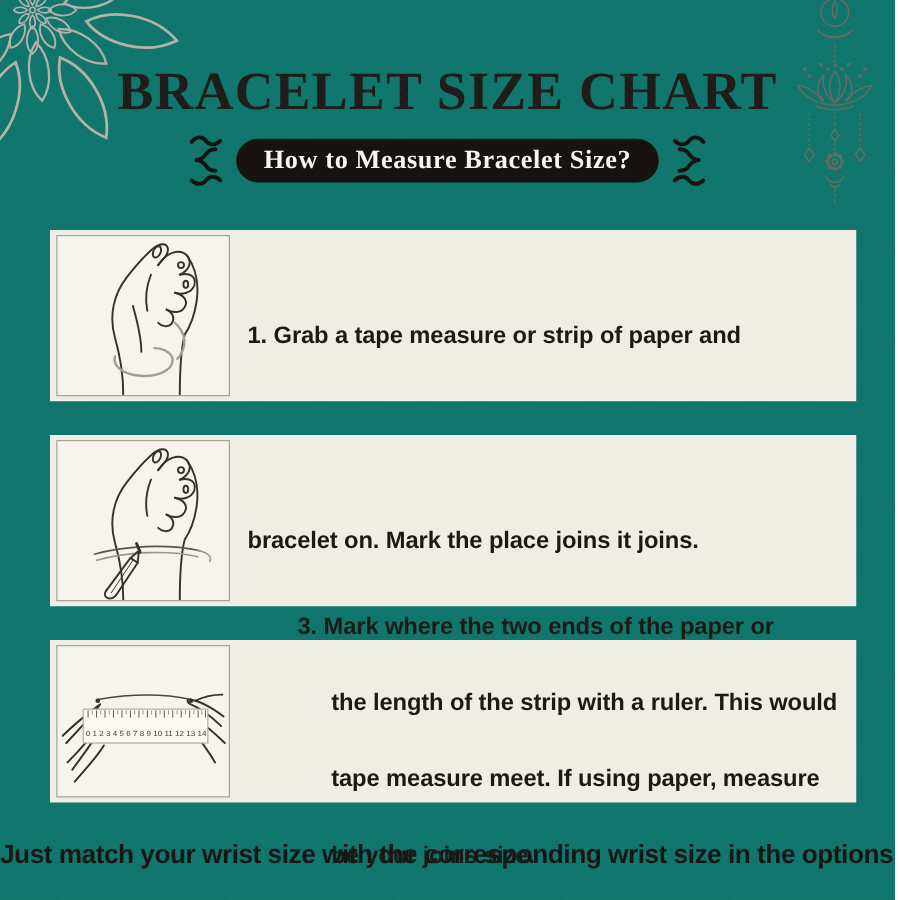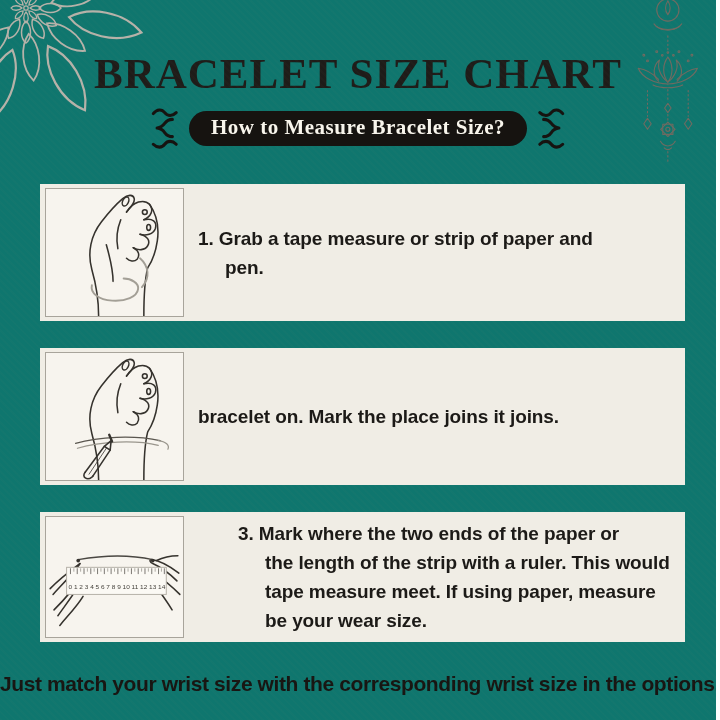--- a/index.html
+++ b/index.html
@@ -48,21 +48,21 @@
     flex:0 0 139px; height:calc(100% - 8px); margin-left:5px;
     background:#f7f4ee; border:1px solid #a8a49b;
     display:flex; align-items:center; justify-content:center;
   }
   .illus svg { width:135px; height:100%; }
   .step-text {
     padding-left:14px; width:478px;
     font-size:19px; line-height:29px; font-weight:600;
     letter-spacing:-0.1px; color:#1c1a17;
   }
-  .step-line { white-space:nowrap; }
+  .step-line { white-space:nowrap;margin-top:32px; }
   .step-line + .step-line { padding-left:27px; }
 
   
   .footer {
     margin-top:30px; text-align:center; white-space:nowrap;
     font-size:21px; font-weight:bold; letter-spacing:-0.4px; color:#171512;
   }
 
   .sketch { stroke:#35322d; stroke-width:1.6; fill:none; stroke-linecap:round; stroke-linejoin:round; }
   .sketch-gray { stroke:#a39f96; stroke-width:2; fill:none; stroke-linecap:round; }
@@ -186,21 +186,20 @@
             <path d="M75,32 C71,42 70,52 72,62"></path>
           </g>
           <g class="sketch-gray">
             <path d="M45,100 C43,108 52,115 66,116 C80,117 92,112 93,104 C94,98 86,93 78,93"></path>
             <path d="M95,72 C104,80 106,92 97,102"></path>
           </g>
         </svg>
       </div>
       <div class="step-text">
         <div class="step-line">1. Grab a tape measure or strip of paper and</div>
-        <div class="step-line">pen.</div>
       </div>
     </div>
 
     <div class="step">
       <div class="illus">
         <svg viewBox="0 0 137 132" aria-hidden="true">
           <g class="sketch">
             <path d="M52,132 C52,112 49,98 45,84 C40,66 44,48 55,34 C62,25 70,16 77,10 C82,6 88,5 89,10 C90,15 85,19 81,24"></path>
             <ellipse cx="80" cy="13" rx="3" ry="5" transform="rotate(25 80 13)"></ellipse>
             <path d="M81,24 C88,13 99,10 105,16 C110,22 106,29 99,32"></path>
@@ -250,21 +249,21 @@
           <rect x="19" y="52" width="103" height="28" fill="#fbf9f4" stroke="#b3afa6" stroke-width="1"></rect>
           <path d="M23,53 v6 M30,53 v6 M37,53 v6 M44,53 v6 M51,53 v6 M58,53 v6 M65,53 v6 M72,53 v6 M79,53 v6 M86,53 v6 M93,53 v6 M100,53 v6 M107,53 v6 M114,53 v6 M120,53 v6" stroke="#55524c" stroke-width="0.8" fill="none"></path>
           <path d="M26.5,53 v3.5 M33.5,53 v3.5 M40.5,53 v3.5 M47.5,53 v3.5 M54.5,53 v3.5 M61.5,53 v3.5 M68.5,53 v3.5 M75.5,53 v3.5 M82.5,53 v3.5 M89.5,53 v3.5 M96.5,53 v3.5 M103.5,53 v3.5 M110.5,53 v3.5 M117,53 v3.5" stroke="#76726a" stroke-width="0.6" fill="none"></path>
           <text x="21" y="74" font-size="6.2" fill="#45423c" textLength="100" lengthAdjust="spacingAndGlyphs">0 1 2 3 4 5 6 7 8 9 10 11 12 13 14</text>
         </svg>
       </div>
       <div class="step-text">
         <div class="step-line">3. Mark where the two ends of the paper or</div>
         <div class="step-line">the length of the strip with a ruler. This would</div>
         <div class="step-line">tape measure meet. If using paper, measure</div>
-        <div class="step-line">be your wear size.</div>
+        <div class="step-line">be your joins size.</div>
       </div>
     </div>
 
   </section>
 
   <p class="footer">Just match your wrist size with the corresponding wrist size in the options.</p>
 
 </div>
 
 </body></html>

